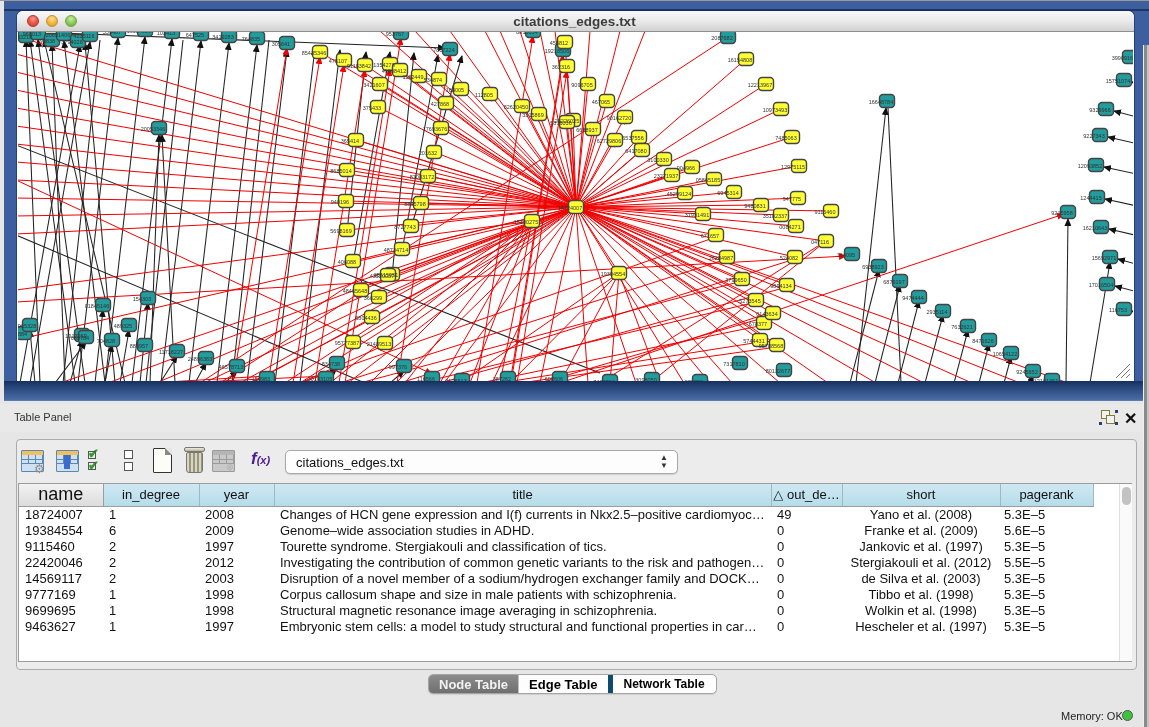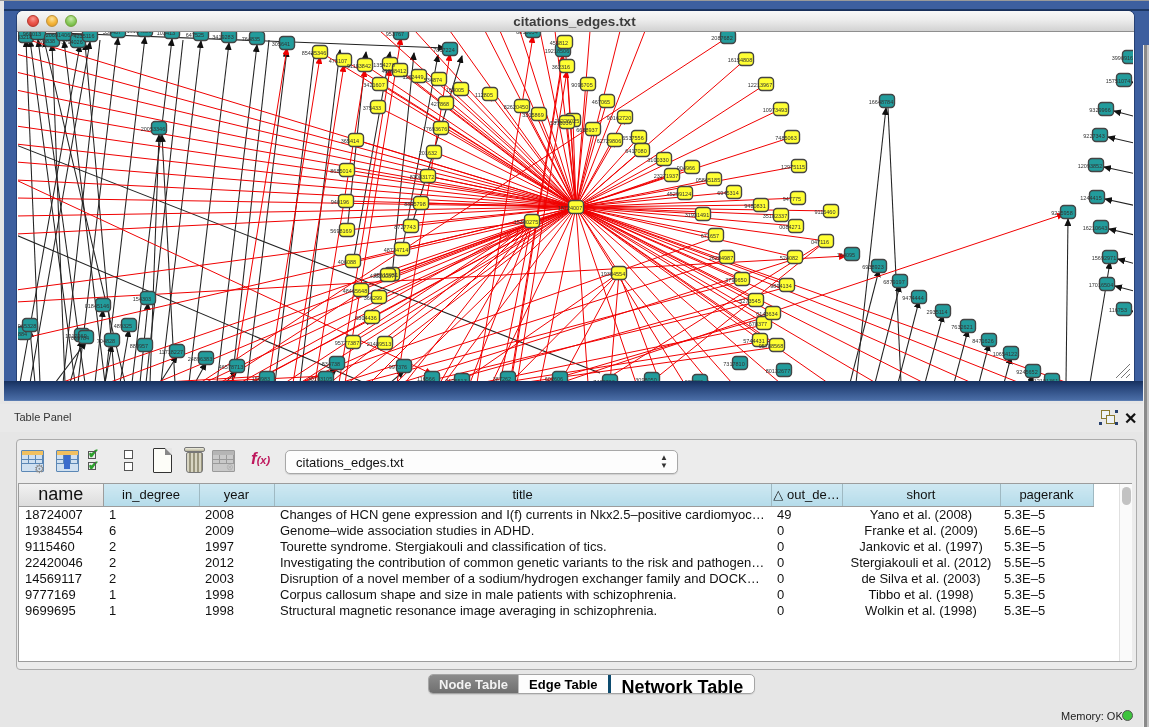--- a/index.html
+++ b/index.html
@@ -619,21 +619,21 @@
       <div style="flex:1;border-right:1px solid #9a9a9a"></div>
       <div style="flex:1;border-right:1px solid #9a9a9a"></div>
     </div>
     <div style="height:4.6px;border-bottom:1px solid #9a9a9a;display:flex">
       <div style="flex:1;border-right:1px solid #9a9a9a"></div>
       <div style="flex:1;border-right:1px solid #9a9a9a"></div>
       <div style="flex:1;border-right:1px solid #9a9a9a"></div>
     </div>
   </div>
 <div class="abs" style="left:226px;top:462px;font-size:9px;color:#b0b0b0">⊗</div>
-<div class="abs" style="left:251px;top:449px;font-size:17px;font-style:italic;font-weight:bold;color:#be185d">f<span style="font-size:11px">(x)</span></div>
+<div class="abs" style="left:251px;top:449px;font-size:17px;font-style:italic;font-weight:bold;color:#4c1d95">f<span style="font-size:11px">(x)</span></div>
 
 <div class="abs" style="left:285px;top:450px;width:393px;height:24px;background:#fdfdfd;
  border:1px solid #a8a8a8;border-radius:5px;box-shadow:0 1px 1px rgba(0,0,0,.12)">
  <div style="margin:4px 0 0 10px;font-size:13px;color:#111">citations_edges.txt</div>
  <div class="abs" style="right:9px;top:3px;font-size:8px;color:#333;line-height:8px">▲<br>▼</div>
 </div>
 
 <div class="abs" style="left:18px;top:483px;width:1114px;height:179px;background:#fff;border:1px solid #9c9c9c">
 <table style="border-collapse:collapse;table-layout:fixed;width:1074px;font-size:13px;color:#111">
 <colgroup>
@@ -713,20 +713,29 @@
         </tr>
         <tr>
           <td class="c1">9699695</td>
           <td class="c2">1</td>
           <td class="c3">1998</td>
           <td class="c4">Structural magnetic resonance image averaging in schizophrenia.</td>
           <td class="c5">0</td>
           <td class="c6">Wolkin et al. (1998)</td>
           <td class="c7">5.3E–5</td>
         </tr>
+        <tr>
+          <td class="c1">9463627</td>
+          <td class="c2">1</td>
+          <td class="c3">1997</td>
+          <td class="c4">Embryonic stem cells: a model to study structural and functional properties in car…</td>
+          <td class="c5">0</td>
+          <td class="c6">Hescheler et al. (1997)</td>
+          <td class="c7">5.3E–5</td>
+        </tr>
       </tbody>
 </table>
 
 <div class="abs" style="left:1100px;top:0;width:13px;height:177px;background:#fafafa;border-left:1px solid #e0e0e0">
  <div style="margin:3px auto 0;width:9px;height:18px;border-radius:5px;background:#c2c2c2"></div>
 </div>
 </div>
 <style>
 .hb{background:linear-gradient(#cfe8f2,#b5dcea);border-right:1px solid #9fb9c2;border-bottom:1px solid #9c9c9c;height:22px;font-weight:normal;font-size:13px}
 td{height:16.1px;white-space:nowrap;overflow:hidden;padding:0}
@@ -734,19 +743,19 @@
 .c1{padding-left:6px}
 .c6{text-align:center}
 .c7{padding-left:4px}
 </style>
 
 <div class="abs" style="left:428px;top:674px;height:20px;border:1px solid #a5a5a5;border-radius:5px;
  background:#fdfdfd;display:flex;overflow:hidden;box-shadow:0 1px 1px rgba(0,0,0,.1)">
  <div style="background:linear-gradient(#8c8c8c,#6f6f6f);color:#f2f2f2;font-size:13px;font-weight:bold;
   padding:2px 10px 0;">Node Table</div>
  <div style="font-size:13px;font-weight:bold;padding:2px 10px 0;border-left:1px solid #c0c0c0">Edge Table</div>
- <div style="font-size:18px;font-weight:bold;padding:2px 11px 0;border-left:3px solid #0c4a6e">Network Table</div>
+ <div style="font-size:12px;font-weight:bold;padding:2px 11px 0;border-left:5px solid #0c4a6e">Network Table</div>
 </div>
 
 <div class="abs" style="left:1061px;top:710px;font-size:11px;color:#222">Memory: OK</div>
 <div class="abs" style="left:1122px;top:710px;width:11px;height:11px;border-radius:50%;background:#3dc43d;border:1.5px solid #555"></div>
 
 <div class="abs" style="left:1143px;top:45px;width:6px;height:682px;background:linear-gradient(90deg,#f0f0f0 0 1px,#8a8a8a 1px 4px,#c4c4c4 4px)"></div>
 
 </body></html>

